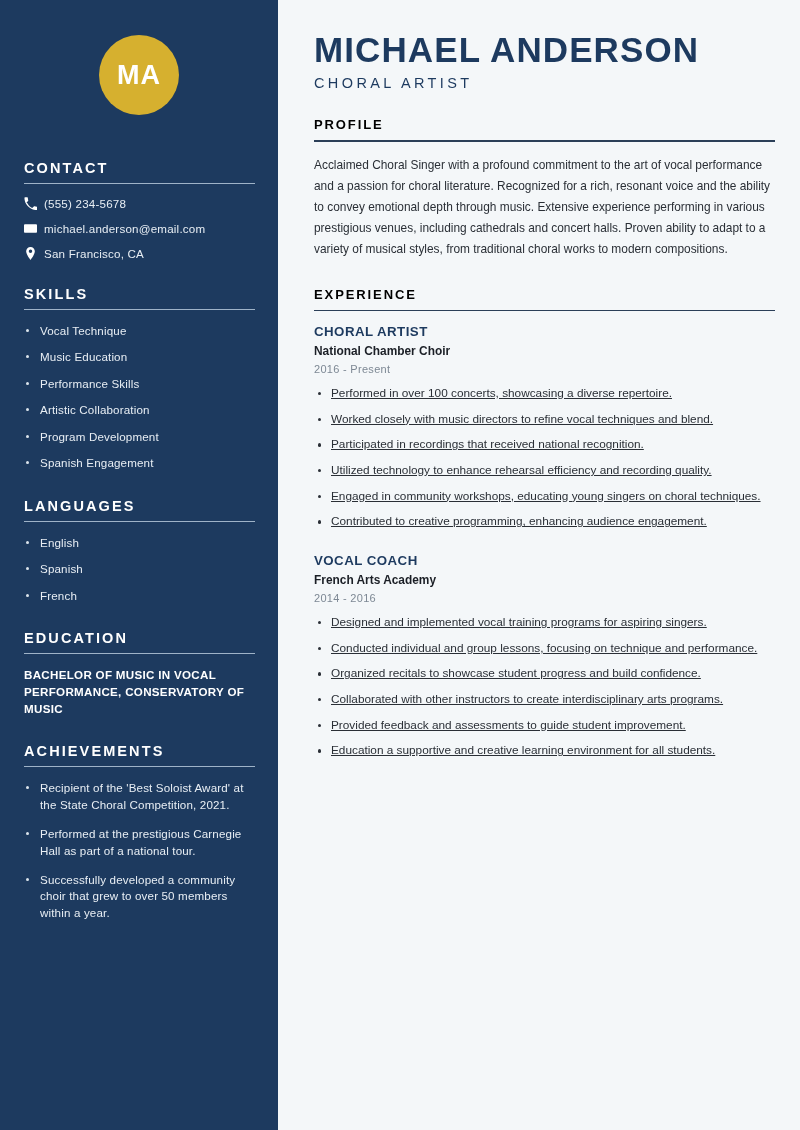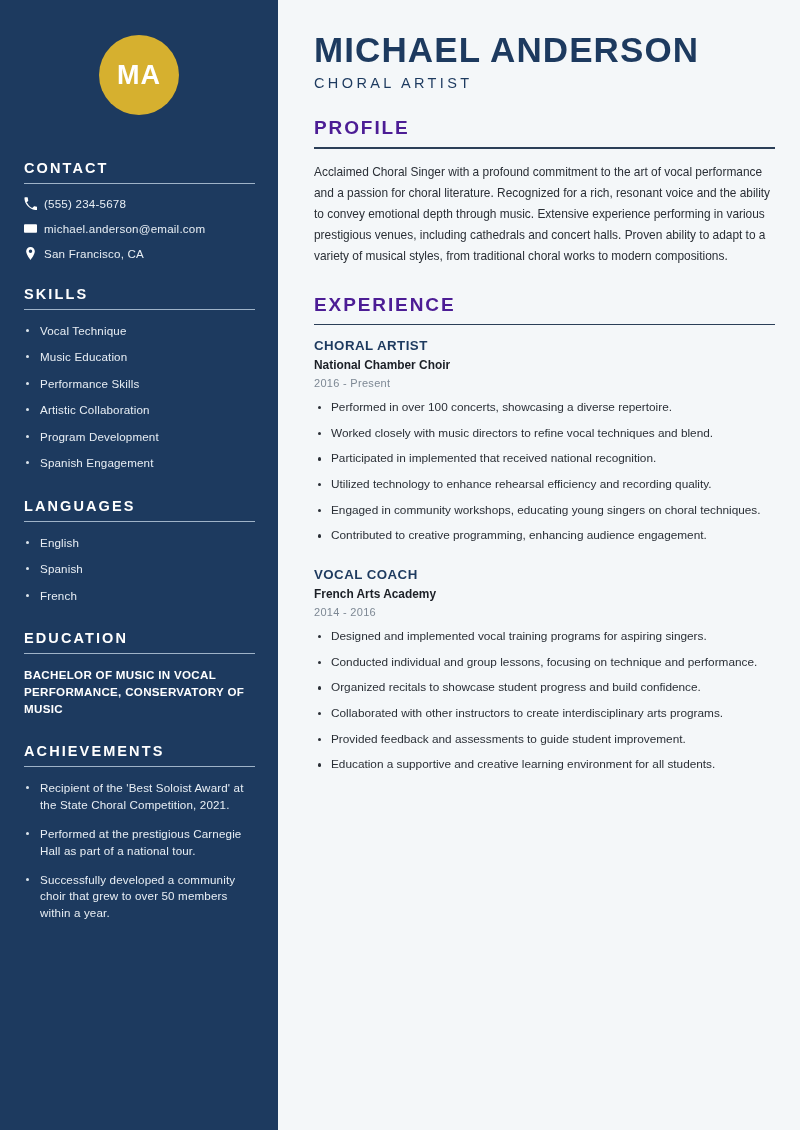--- a/index.html
+++ b/index.html
@@ -140,24 +140,24 @@
   }
   .job-subtitle {
     font-size: 14.5px;
     color: #1d3a5f;
     letter-spacing: 3.4px;
     margin: 6px 0 0 0;
   }
 
   .main-section { margin-top: 26px; }
   .main-heading {
-    font-size: 19px;
+    font-size: 13px;
     font-weight: bold;
     letter-spacing: 1.9px;
-    color: #4c1d95;
+    color: #000000;
     margin: 0 0 8px 0;
   }
   .main-rule {
     height: 1.4px;
     background: #2b3f58;
     margin-bottom: 13px;
   }
 
   .profile-text {
     font-size: 11.9px;
@@ -192,20 +192,21 @@
     margin: 0;
     padding: 0;
   }
   ul.exp-list li {
     position: relative;
     padding-left: 17px;
     font-size: 11.8px;
     line-height: 1.5;
     color: #2a2f36;
     margin-bottom: 8px;
+    text-decoration: underline;
   }
   ul.exp-list li::before {
     content: "";
     position: absolute;
     left: 4px;
     top: 7px;
     width: 3.4px;
     height: 3.4px;
     border-radius: 50%;
     background: #2a2f36;
@@ -311,21 +312,21 @@
       <h2 class="main-heading">EXPERIENCE</h2>
       <div class="main-rule"></div>
 
       <div class="exp-entry">
         <h3 class="exp-title">CHORAL ARTIST</h3>
         <div class="exp-company">National Chamber Choir</div>
         <div class="exp-dates">2016 - Present</div>
         <ul class="exp-list">
           <li>Performed in over 100 concerts, showcasing a diverse repertoire.</li>
           <li>Worked closely with music directors to refine vocal techniques and blend.</li>
-          <li>Participated in implemented that received national recognition.</li>
+          <li>Participated in recordings that received national recognition.</li>
           <li>Utilized technology to enhance rehearsal efficiency and recording quality.</li>
           <li>Engaged in community workshops, educating young singers on choral techniques.</li>
           <li>Contributed to creative programming, enhancing audience engagement.</li>
         </ul>
       </div>
 
       <div class="exp-entry">
         <h3 class="exp-title">VOCAL COACH</h3>
         <div class="exp-company">French Arts Academy</div>
         <div class="exp-dates">2014 - 2016</div>

